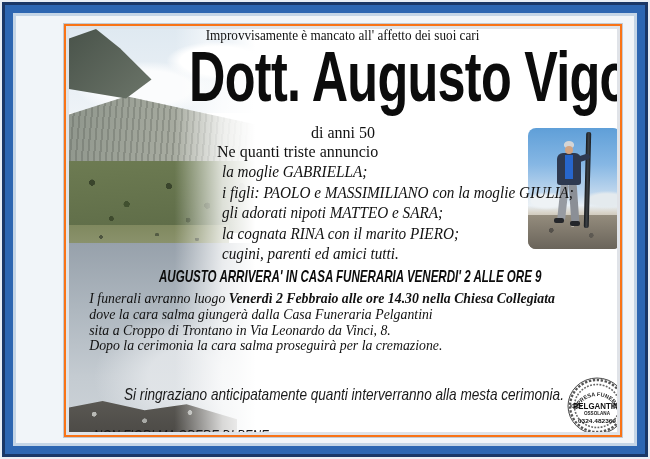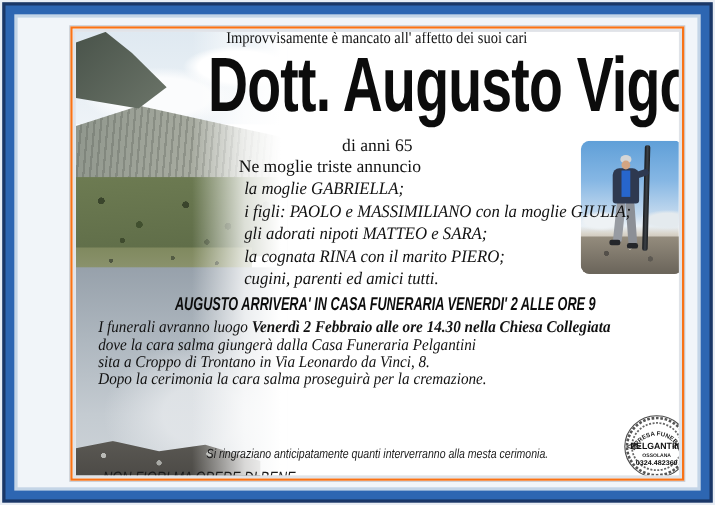--- a/index.html
+++ b/index.html
@@ -99,22 +99,22 @@
   .main-col{left:0;width:505px;text-align:left;}
   .arrivera{top:238px;font-family:"Liberation Sans","DejaVu Sans",sans-serif;font-weight:bold;font-style:italic;
             font-size:17px;white-space:nowrap;color:#0c0c0c;}
   .arrivera .sq{display:inline-block;transform:scaleX(.68);transform-origin:center top;}
   .funerali{top:262px;font-size:15px;font-style:italic;line-height:15.8px;white-space:nowrap;}
   .funerali .sq{display:inline-block;transform:scaleX(.92);transform-origin:center top;}
   .funerali b{font-weight:bold;}
   .rosario{top:341px;font-family:"Liberation Sans","DejaVu Sans",sans-serif;font-weight:bold;
            font-size:16px;line-height:16.5px;color:#3e4043;white-space:nowrap;}
   .rosario .sq{display:inline-block;transform:scaleX(.74);transform-origin:center top;}
-  .thanks{top:376px;font-family:"Liberation Sans","DejaVu Sans",sans-serif;font-style:italic;
-          font-size:12px;white-space:nowrap;color:#1a1a1a;}
+  .thanks{top:356px;font-family:"Liberation Sans","DejaVu Sans",sans-serif;font-style:italic;
+          font-size:17px;white-space:nowrap;color:#1a1a1a;}
   .thanks .sq{display:inline-block;transform:scaleX(.8);transform-origin:center top;}
   .nonfiori{top:397px;font-family:"Liberation Sans","DejaVu Sans",sans-serif;font-style:italic;
             font-size:15px;white-space:nowrap;color:#1a1a1a;}
   .nonfiori .sq{display:inline-block;transform:scaleX(.78);transform-origin:center top;}
   
   .badge{left:497px;top:346px;width:62px;height:62px;}
 </style>
 </head>
 <body>
 
@@ -157,23 +157,23 @@
       </div>
 
       <div class="abs txt center intro">
         <span class="sq">Improvvisamente è mancato all' affetto dei suoi cari</span>
       </div>
 
       <div class="abs center title">
         <span class="sq">Dott. Augusto Vigoni</span>
       </div>
 
-      <div class="abs txt center age">di anni 65</div>
-
-      <div class="abs txt announce">Ne moglie triste annuncio</div>
+      <div class="abs txt center age">di anni 50</div>
+
+      <div class="abs txt announce">Ne quanti triste annuncio</div>
 
       <div class="abs txt family">
         <div>la moglie GABRIELLA;</div>
         <div>i figli: PAOLO e MASSIMILIANO con la moglie GIULIA;</div>
         <div>gli adorati nipoti MATTEO e SARA;</div>
         <div>la cognata RINA con il marito PIERO;</div>
         <div>cugini, parenti ed amici tutti.</div>
       </div>
 
       <div class="abs main-col arrivera">

